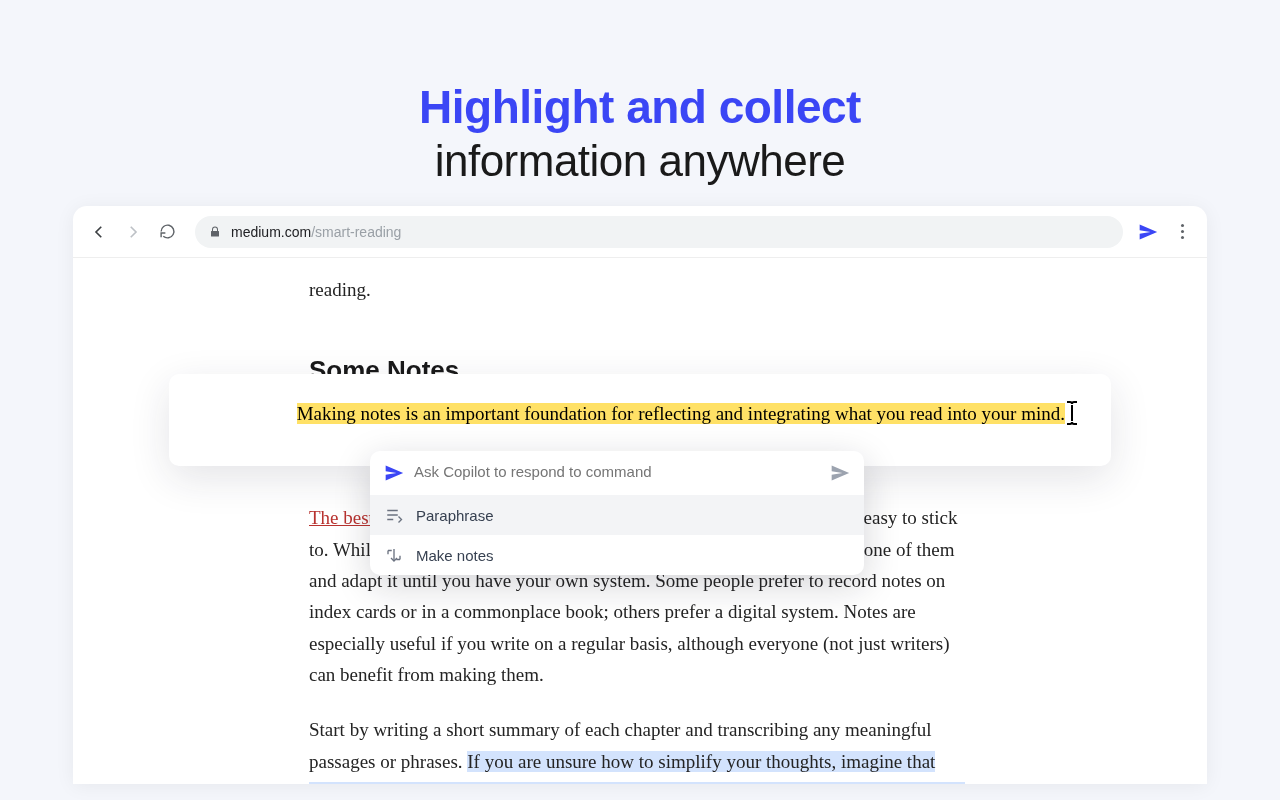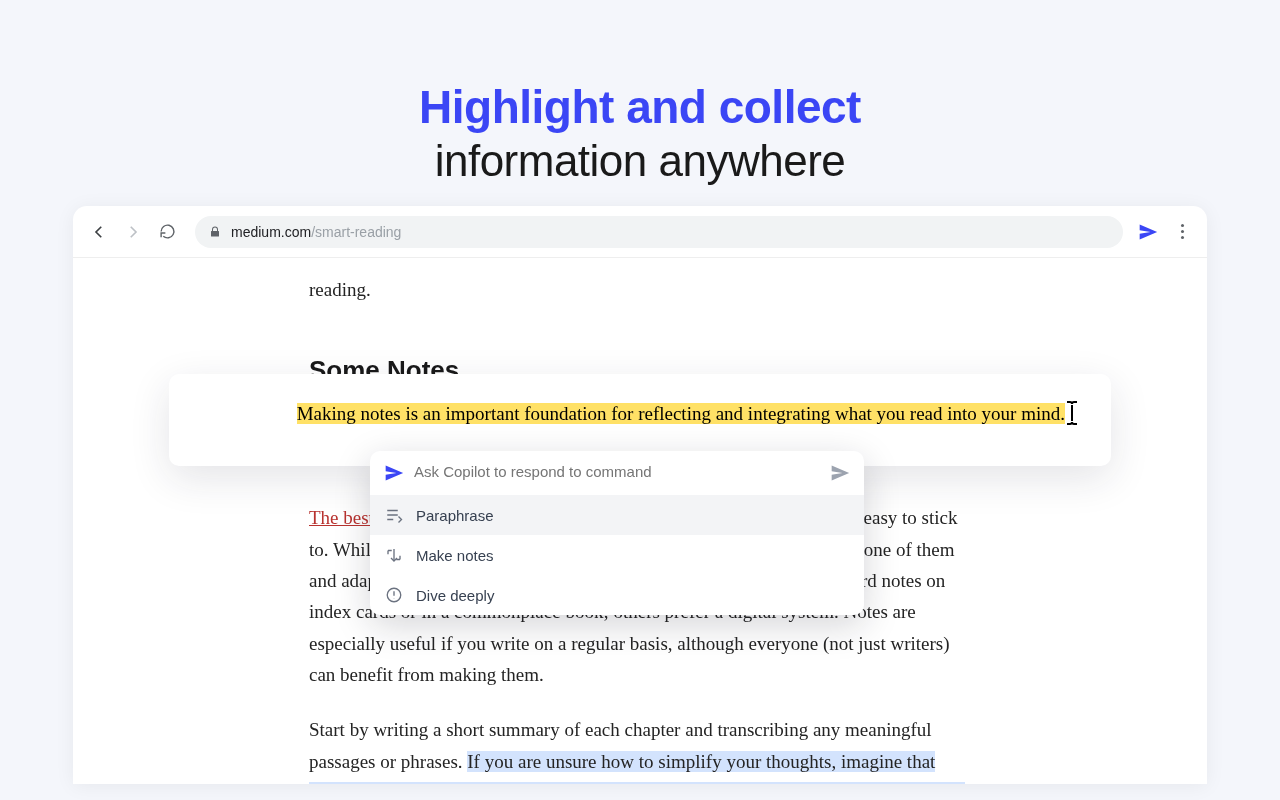--- a/index.html
+++ b/index.html
@@ -236,23 +236,14 @@
     <div class="popup-item">
       <span class="popup-item-icon">
         <svg width="18" height="18" viewBox="0 0 24 24" fill="none" stroke="currentColor" stroke-width="1.8">
             <path d="M4 6h5M4 6v5M20 18h-5M20 18v-5"></path>
             <path d="M12 20V4"></path>
             <path d="M8 16l4 4 4-4"></path>
           </svg>
       </span>
       <span>Make notes</span>
     </div>
-    <div class="popup-item">
-      <span class="popup-item-icon">
-        <svg width="18" height="18" viewBox="0 0 24 24" fill="none" stroke="currentColor" stroke-width="1.8">
-            <circle cx="12" cy="12" r="9"></circle>
-            <path d="M12 7v6M12 16.5v.5"></path>
-          </svg>
-      </span>
-      <span>Dive deeply</span>
-    </div>
   </div>
 </div>
 
 </body></html>

